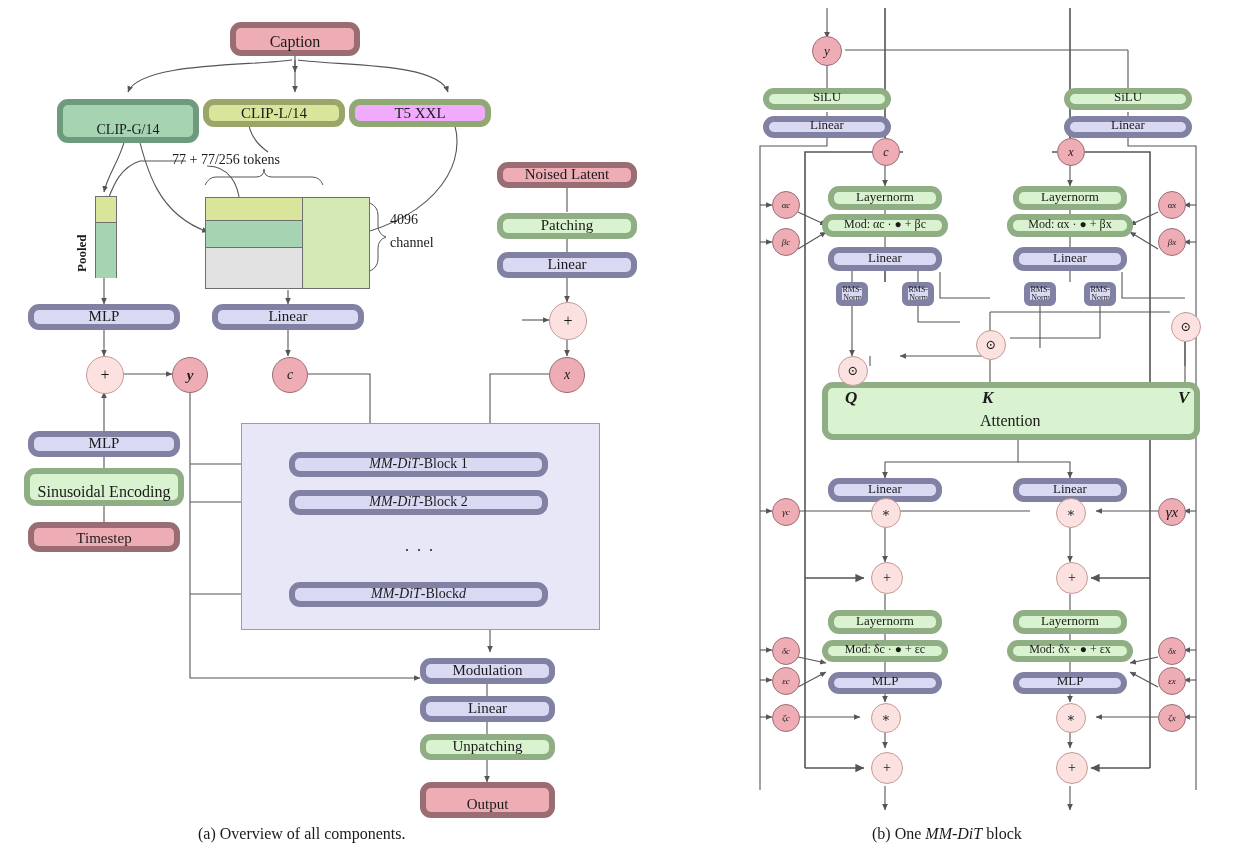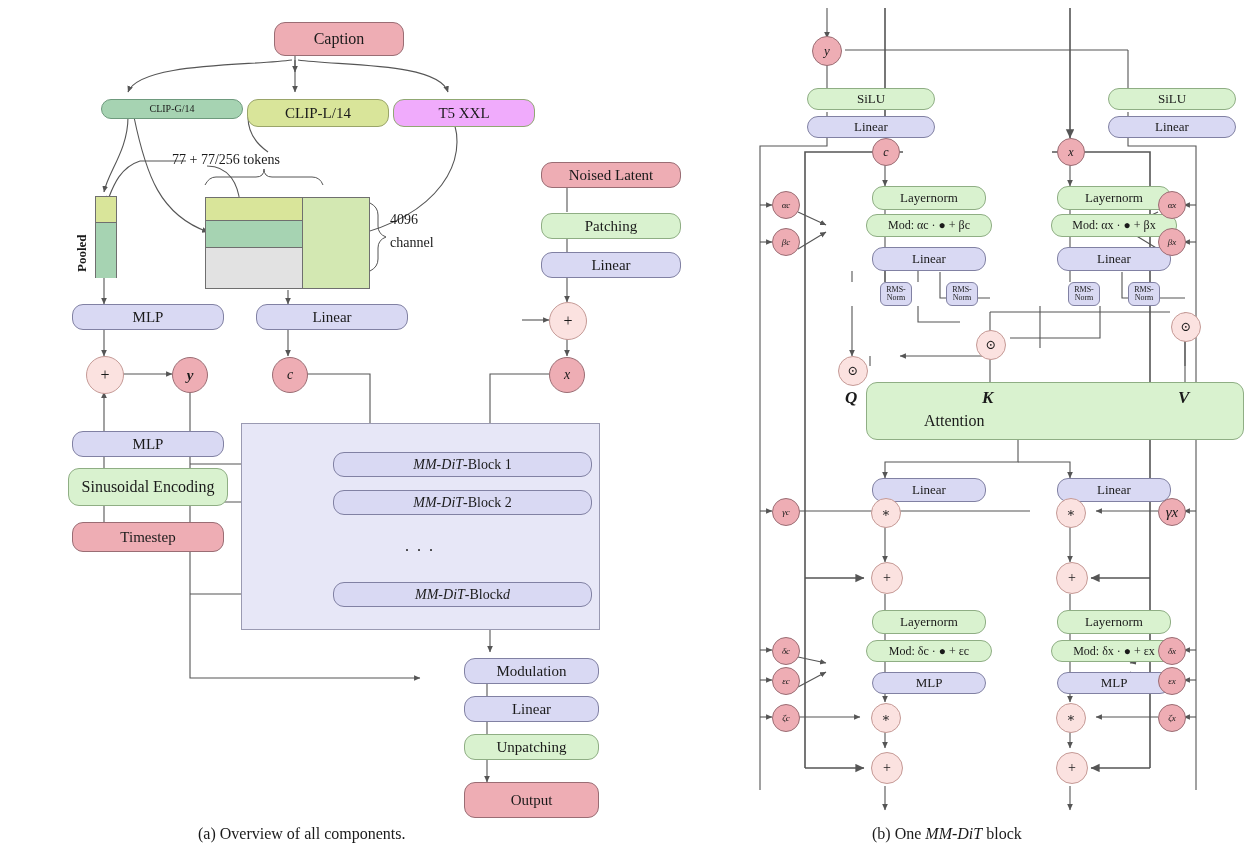--- a/index.html
+++ b/index.html
@@ -1,23 +1,23 @@
 <!DOCTYPE html>
 <html><head>
 <meta charset="utf-8">
 <style>
   html,body{margin:0;padding:0;background:#ffffff;}
   body{width:1244px;height:858px;position:relative;overflow:hidden;
        font-family:"Liberation Serif","DejaVu Serif",serif;color:#1a1a1a;}
   #stage{position:absolute;left:0;top:0;width:1244px;height:858px;}
   svg#wires{position:absolute;left:0;top:0;width:1244px;height:858px;pointer-events:none;}
 
-  .node{position:absolute;box-sizing:border-box;display:flex;align-items:center;
-        justify-content:center;text-align:center;border:1px solid #404040;
-        border-radius:11px;line-height:1.08;z-index:3;margin-left:44px;}
+  .node{position:absolute;box-sizing:border-box;display:flex;align-items:flex-end;
+        justify-content:center;text-align:center;border:6px solid #404040;
+        border-radius:11px;line-height:1.08;z-index:3;}
   .pink{background:#eeadb4;border-color:#9a6d74;}
   .purple{background:#d9d9f3;border-color:#8181a3;}
   .green{background:#d9f2cf;border-color:#8fae84;}
   .green-dark{background:#a6d3b2;border-color:#6e9a7d;}
   .green-yellow{background:#d9e59a;border-color:#9aa569;}
   .green-pale{background:#f0abfc;border-color:#90a873;}
 
   .circ{position:absolute;border-radius:50%;border:1px solid #9a6d74;
         display:flex;align-items:center;justify-content:center;z-index:4;
         background:#eeadb4;font-style:italic;}
@@ -209,21 +209,21 @@
       <path d="M1070,730 L1070,748" marker-end="url(#ah)"></path>
       <path d="M1150,768 L1091,768" marker-end="url(#ah)" stroke-width="1.6"></path>
       <path d="M1070,786 L1070,810" marker-end="url(#ah)"></path>
     </g>
   </svg>
 
   <div class="node pink" style="left:230px;top:22px;width:130px;height:34px;font-size:16px;">
     <span>Caption</span>
   </div>
 
-  <div class="node green-dark" style="left:57px;top:99px;width:142px;height:20px;font-size:10px;border-radius:12px;">
+  <div class="node green-dark" style="left:57px;top:99px;width:142px;height:44px;font-size:14px;">
     <span>CLIP-G/14</span>
   </div>
   <div class="node green-yellow" style="left:203px;top:99px;width:142px;height:28px;font-size:15px;">
     <span>CLIP-L/14</span>
   </div>
   <div class="node green-pale" style="left:349px;top:99px;width:142px;height:28px;font-size:15px;">
     <span>T5 XXL</span>
   </div>
 
   <div class="lbl" style="left:172px;top:152px;font-size:14px;">77 + 77/256 tokens</div>
@@ -382,21 +382,21 @@
     <span>⊙</span>
   </div>
   <div class="circ op" style="left:976px;top:330px;width:28px;height:28px;font-size:13px;">
     <span>⊙</span>
   </div>
   <div class="circ op" style="left:1171px;top:312px;width:28px;height:28px;font-size:13px;">
     <span>⊙</span>
   </div>
 
   <div class="node green" style="left:822px;top:382px;width:378px;height:58px;flex-direction:column;justify-content:flex-end;padding-bottom:8px;font-size:16px;"></div>
-  <div class="lbl" style="left:924px;top:412px;font-size:16px;text-align:right;">Attention</div>
+  <div class="lbl" style="left:980px;top:412px;font-size:16px;text-align:right;">Attention</div>
   <div class="lbl it" style="left:845px;top:388px;font-size:17px;font-weight:bold;">Q</div>
   <div class="lbl it" style="left:982px;top:388px;font-size:17px;font-weight:bold;">K</div>
   <div class="lbl it" style="left:1178px;top:388px;font-size:17px;font-weight:bold;">V</div>
 
   <div class="node purple" style="left:828px;top:478px;width:114px;height:24px;font-size:13px;">
     <span>Linear</span>
   </div>
   <div class="circ op" style="left:871px;top:498px;width:28px;height:28px;font-size:13px;">
     <span>∗</span>
   </div>

